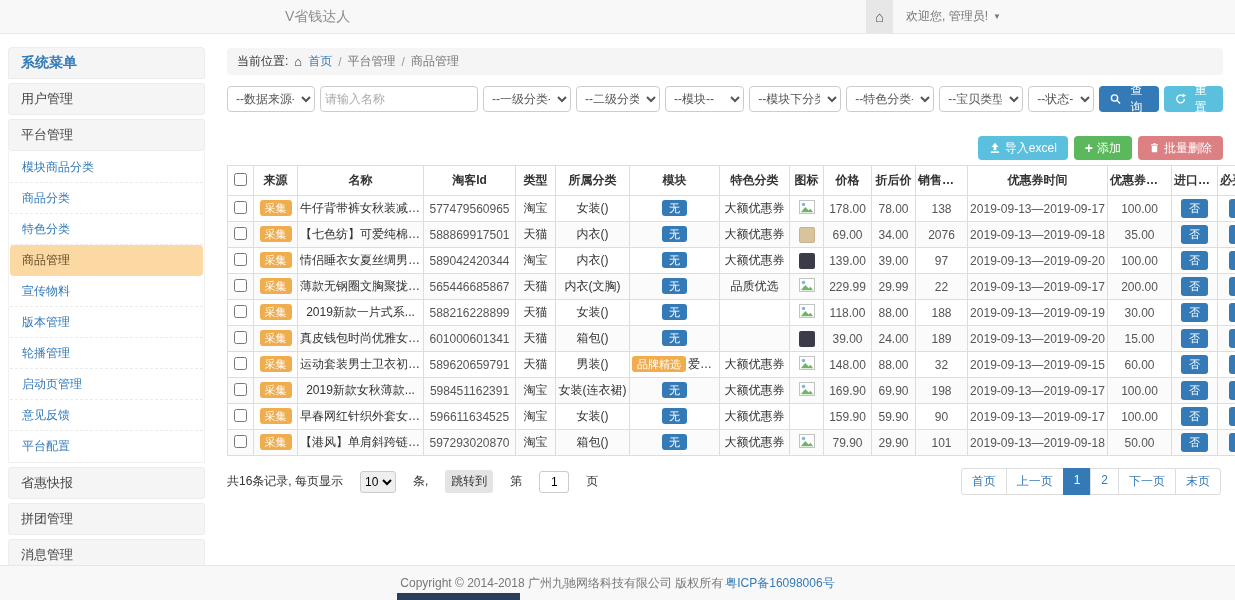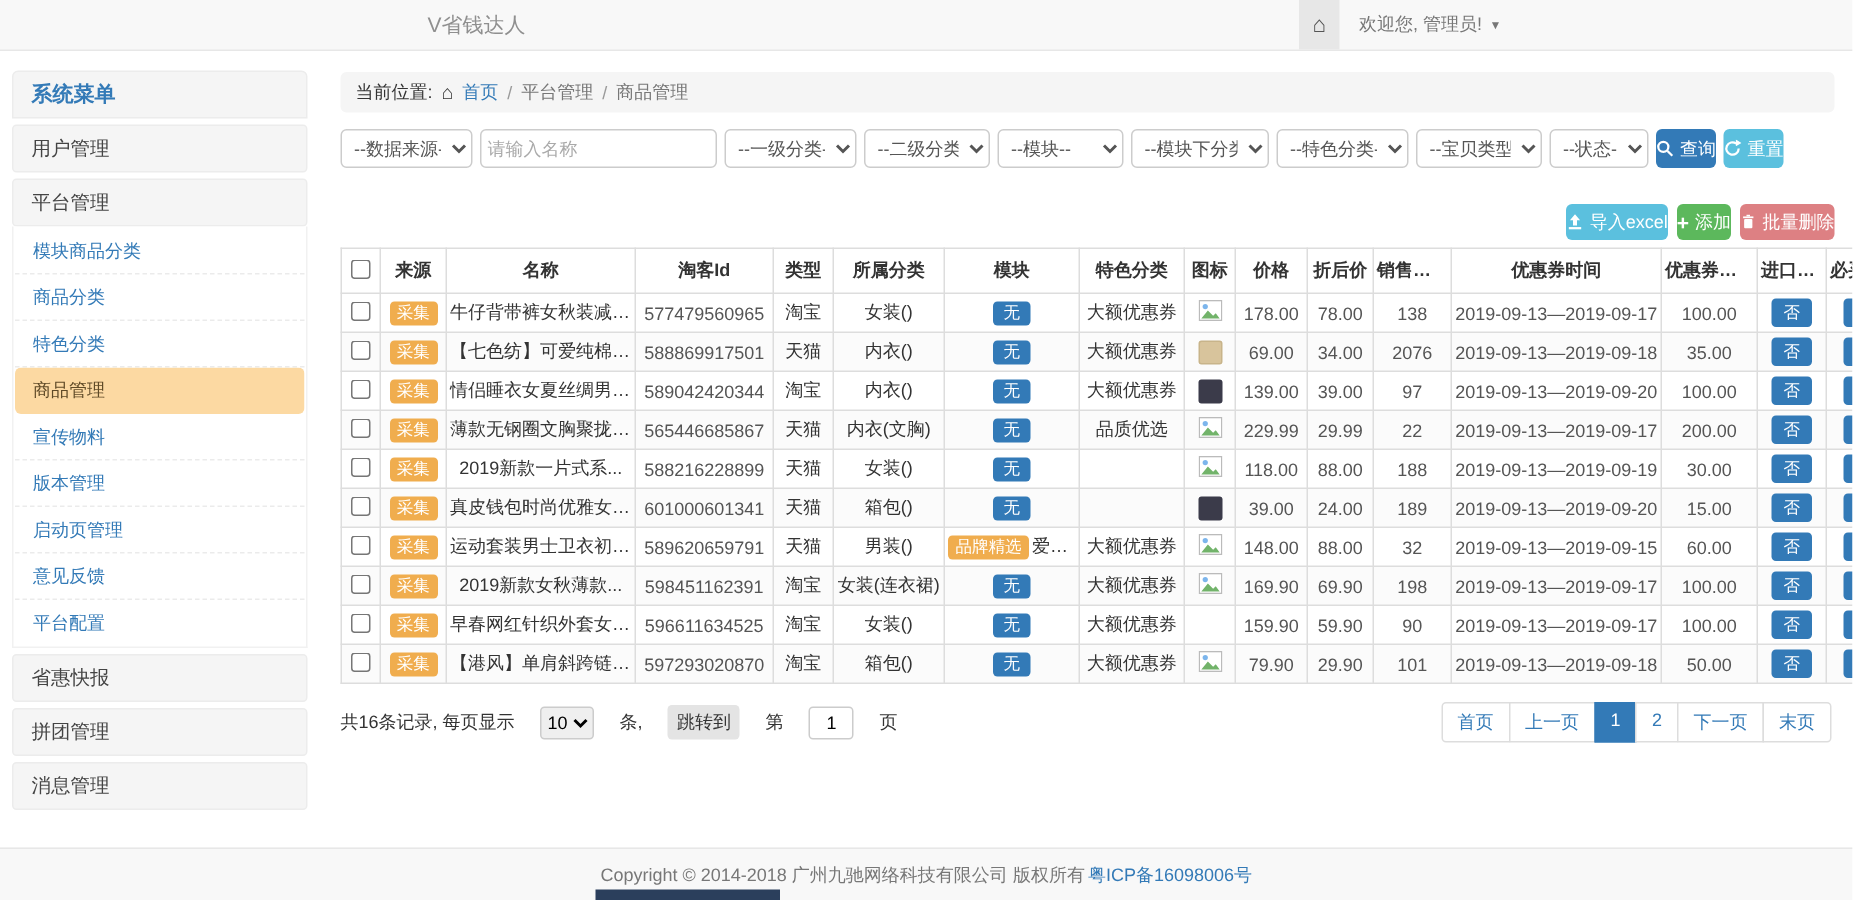--- a/index.html
+++ b/index.html
@@ -39,21 +39,21 @@
   .bc-sep { color:#999; }
   .bc-muted { color:#777; }
 
   
   .filters { display:flex; gap:5px; margin-top:11px; align-items:center; }
   #filter-fields { display:contents; }
   .filter-select, .filter-input { height:26px; border:1px solid #ccc; border-radius:4px;
     background:#fff; font-size:12px; color:#555; padding:0 4px; font-family:inherit; }
   .filter-input::placeholder { color:#aaa; }
 
-  .btn { border:none; border-radius:4px; color:#fff; font-size:12px; height:26px; padding:0 0;
+  .btn { border:none; border-radius:4px; color:#fff; font-size:12px; height:26px; padding:0 11px;
     display:inline-flex; align-items:center; gap:4px; cursor:pointer; font-family:inherit; }
   .btn-primary { background:#337ab7; }
   .btn-info    { background:#5bc0de; }
   .btn-success { background:#5cb85c; }
   .btn-danger-soft { background:#dd8083; }
   .btn-sm { height:24px; }
   .plus-glyph { font-size:14px; font-weight:bold; line-height:1; }
 
   .toolbar { display:flex; justify-content:flex-end; gap:6px; margin-top:24px; }
 
@@ -116,20 +116,21 @@
     <div id="sidebar-groups">
         <div class="side-heading">用户管理</div>
         <div class="side-heading">平台管理</div>
         <div class="side-sub">
           <div class="side-sub-item">模块商品分类</div>
           <div class="side-sub-item">商品分类</div>
           <div class="side-sub-item">特色分类</div>
           <div class="side-sub-item active">商品管理</div>
           <div class="side-sub-item">宣传物料</div>
           <div class="side-sub-item">版本管理</div>
+          <div class="side-sub-item">轮播管理</div>
           <div class="side-sub-item">启动页管理</div>
           <div class="side-sub-item">意见反馈</div>
           <div class="side-sub-item">平台配置</div>
         </div>
         <div class="side-heading">省惠快报</div>
         <div class="side-heading">拼团管理</div>
         <div class="side-heading">消息管理</div>
       </div>
   </div>
 

